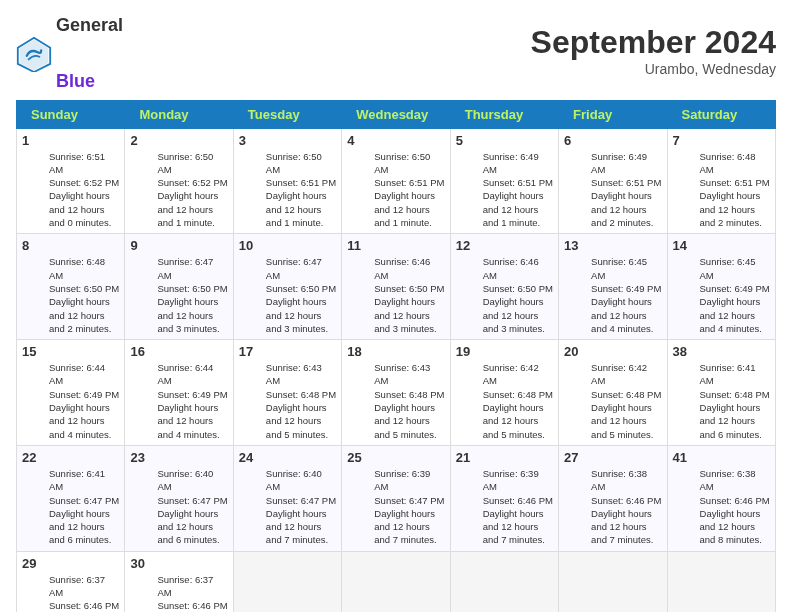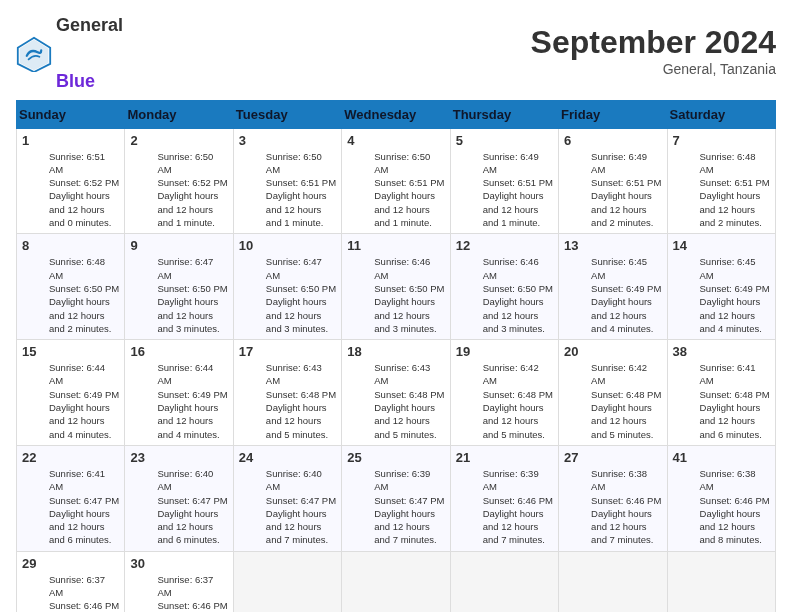--- a/index.html
+++ b/index.html
@@ -48,23 +48,23 @@
       font-size: 14px;
       color: #555;
     }
     table {
       width: 100%;
       border-collapse: collapse;
       font-size: 10px;
     }
     .day-header {
       background-color: #1a7abf;
-      color: #0f172a;
+      color: #bef264;
       text-align: left;
-      padding: 6px 2px;
+      padding: 6px 14px;
       font-size: 13px;
       font-weight: bold;
       border: 1px solid #1a7abf;
     }
     td {
       vertical-align: top;
       border: 1px solid #ddd;
       padding: 4px 5px;
       width: calc(100% / 7);
       background: #fff;
@@ -101,21 +101,21 @@
       <path d="M12 22 Q16 14 24 18 Q28 20 28 16" stroke="#1a7abf" stroke-width="2.5" fill="none" stroke-linecap="round"></path>
       <path d="M14 26 Q20 20 26 23" stroke="#1a7abf" stroke-width="2" fill="none" stroke-linecap="round"></path>
     </svg>
     <div class="logo-text">
       <span class="logo-general">General</span>
       <span class="logo-blue">Blue</span>
     </div>
   </div>
   <div class="title-block">
     <div class="month-title">September 2024</div>
-    <div class="location">General, Tanzania</div>
+    <div class="location">Urambo, Wednesday</div>
   </div>
 </div>
 
 <table>
   <thead>
     <tr>
       <th class="day-header">Sunday</th>
       <th class="day-header">Monday</th>
       <th class="day-header">Tuesday</th>
       <th class="day-header">Wednesday</th>

